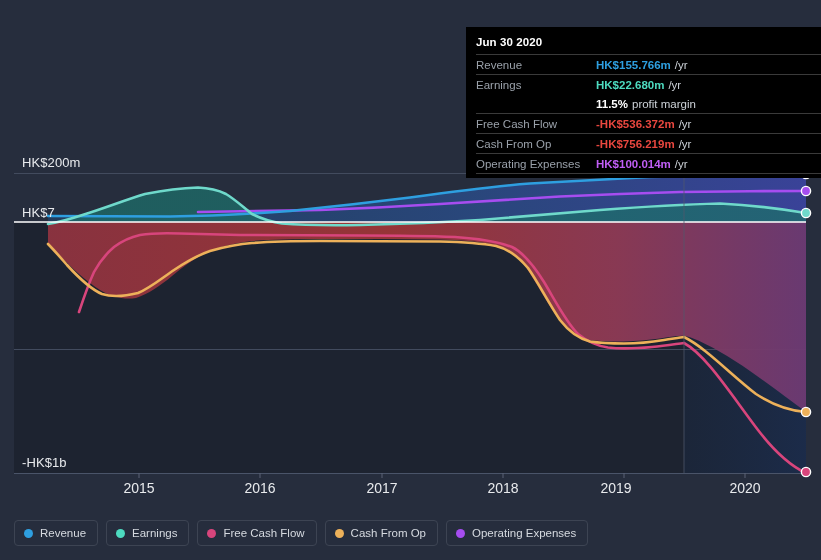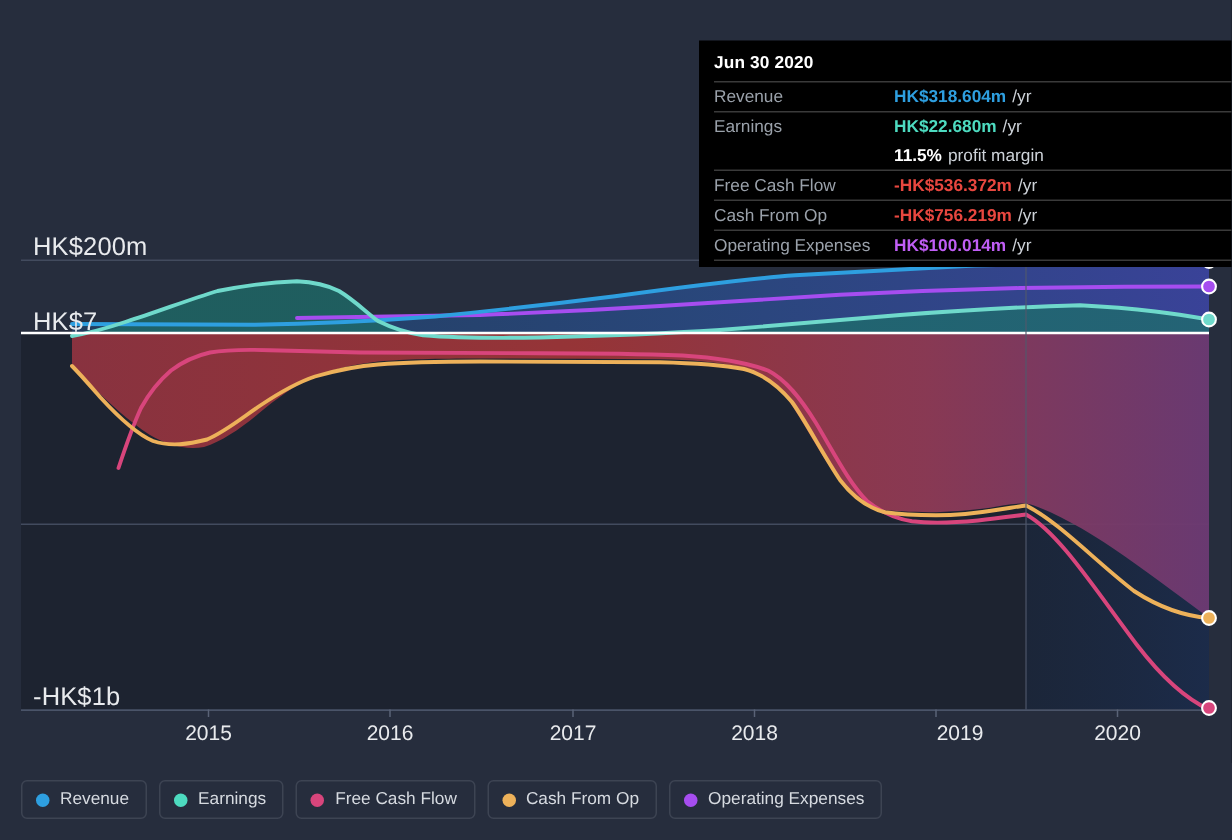--- a/index.html
+++ b/index.html
@@ -22,21 +22,21 @@
   #chart-area {
     position: absolute;
     left: 0; top: 0;
     width: 821px; height: 500px;
   }
   #chart-svg { position: absolute; left: 0; top: 0; }
 
   .axis-label {
     position: absolute;
     color: #e8eaed;
-    font-size: 17px;
+    font-size: 13px;
     letter-spacing: 0.1px;
     white-space: nowrap;
   }
   .x-tick-label {
     position: absolute;
     color: #e8eaed;
     font-size: 14px;
     text-align: center;
     transform: translateX(-50%);
     white-space: nowrap;
@@ -252,30 +252,30 @@
     </svg>
 
     <div class="axis-label" style="left:22px; top:155px;">HK$200m</div>
     <div class="axis-label" style="left:22px; top:205px;">HK$7</div>
     <div class="axis-label" style="left:22px; top:455px;">-HK$1b</div>
 
     <div class="x-tick-label" style="left:139px; top:480px;">2015</div>
     <div class="x-tick-label" style="left:260px; top:480px;">2016</div>
     <div class="x-tick-label" style="left:382px; top:480px;">2017</div>
     <div class="x-tick-label" style="left:503px; top:480px;">2018</div>
-    <div class="x-tick-label" style="left:640px; top:480px;">2019</div>
+    <div class="x-tick-label" style="left:616px; top:480px;">2019</div>
     <div class="x-tick-label" style="left:745px; top:480px;">2020</div>
   </div>
 
   <div id="tooltip">
     <div class="tt-date">Jun 30 2020</div>
 
     <div class="tt-row">
       <span class="tt-label">Revenue</span>
-      <span class="tt-value" style="color:#2e9fe0;">HK$318.604m</span>
+      <span class="tt-value" style="color:#2e9fe0;">HK$155.766m</span>
       <span class="tt-unit">/yr</span>
     </div>
 
     <div class="tt-row">
       <span class="tt-label">Earnings</span>
       <span class="tt-value" style="color:#4ddbc0;">HK$22.680m</span>
       <span class="tt-unit">/yr</span>
     </div>
 
     <div class="tt-row no-rule">

